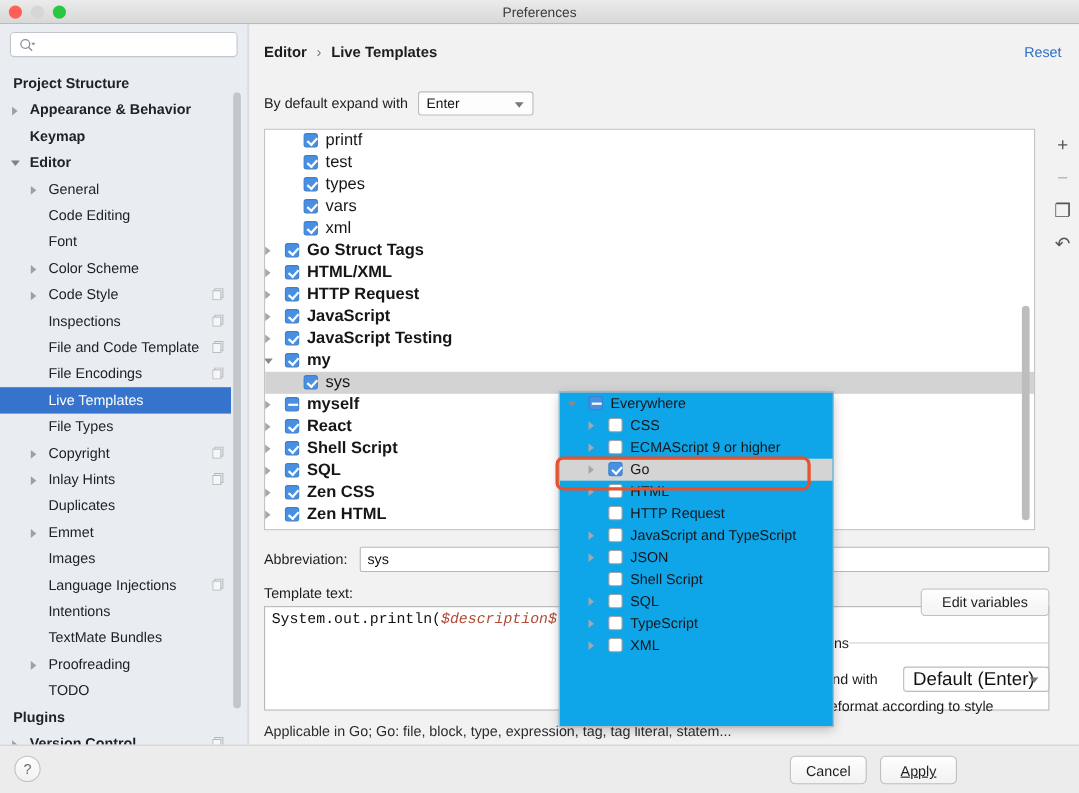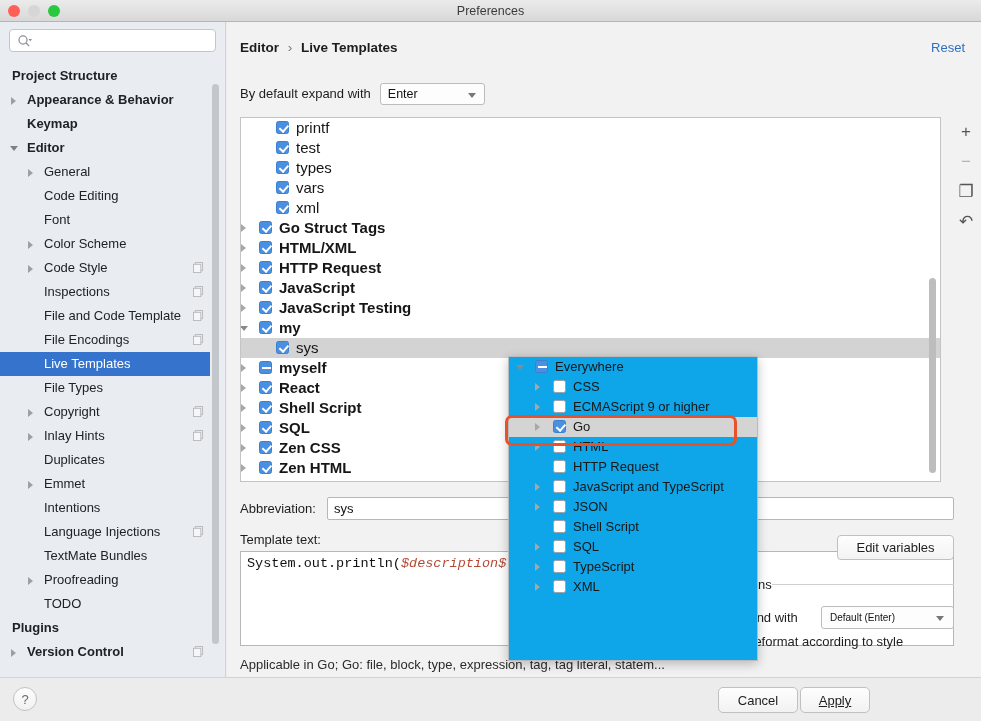--- a/index.html
+++ b/index.html
@@ -191,21 +191,21 @@
   .opt-legend { position: absolute; left: 500px; top: 555px; font-size: 13px; color: #1d1d1d; }
   .opt-rule {
     position: absolute; left: 545px; top: 562px; width: 182px; height: 1px;
     background: #cfcfcf;
   }
   .opt-expand-lbl { position: absolute; left: 500px; top: 588px; font-size: 13px; color: #1d1d1d; }
   .opt-combo {
     position: absolute; left: 594px; top: 584px; width: 133px; height: 23px;
     background: #fdfdfd; border: 1px solid #bcbcbc; border-radius: 3px;
   }
-  .opt-combo .val { position: absolute; left: 8px; top: 0; line-height: 22px; font-size: 10px; color: #111; }
+  .opt-combo .val { position: absolute; left: 8px; top: 0; line-height: 22px; font-size: 17px; color: #111; }
   .opt-combo .car {
     position: absolute; right: 9px; top: 9px; width: 0; height: 0;
     border-left: 4px solid transparent; border-right: 4px solid transparent;
     border-top: 5px solid #777;
   }
   .reformat-cb { position: absolute; left: 498px; top: 614px; width: 13px; height: 13px;
     border: 1px solid #9fa3a8; border-radius: 2.5px; background: #fff; }
   .reformat-lbl { position: absolute; left: 518px; top: 612px; font-size: 13px; color: #1d1d1d; }
 
   .applicable {
@@ -250,21 +250,21 @@
     line-height: 23px; text-align: center; font-size: 13px; color: #6a6a6a;
     cursor: pointer;
   }
   .dlg-btn {
     position: absolute; top: 9px; height: 26px;
     background: linear-gradient(#fefefe, #f2f2f2);
     border: 1px solid #c0c0c0; border-radius: 5px;
     line-height: 25px; text-align: center; font-size: 13px; color: #1d1d1d;
     cursor: pointer;
   }
-  .btn-cancel { left: 718px; width: 80px; }
+  .btn-cancel { left: 718px; width: 70px; }
   .btn-apply  { left: 800px; width: 70px; text-decoration: underline; }
 </style>
 </head>
 <body>
 
 <div id="root">
 
   <div class="titlebar">
     <div class="lights">
       <div class="light l-close"></div>
@@ -366,28 +366,31 @@
           </svg>
         </div>
         <div class="nav-item">
           <span class="lbl" style="left:44px">Duplicates</span>
         </div>
         <div class="nav-item">
           <span class="arrow" style="left:28px"></span>
           <span class="lbl" style="left:44px">Emmet</span>
         </div>
         <div class="nav-item">
+          <span class="lbl" style="left:44px">Images</span>
+        </div>
+        <div class="nav-item">
+          <span class="lbl" style="left:44px">Language Injections</span>
+          <svg class="copy-ico" width="11" height="11" viewBox="0 0 12 12">
+            <rect x="2.5" y="0.5" width="8" height="9" fill="none" stroke="#8d8d8d"></rect>
+            <rect x="0.5" y="2.5" width="8" height="9" fill="#fff" stroke="#8d8d8d"></rect>
+          </svg>
+        </div>
+        <div class="nav-item">
           <span class="lbl" style="left:44px">Intentions</span>
-        </div>
-        <div class="nav-item">
-          <span class="lbl" style="left:44px">Language Injections</span>
-          <svg class="copy-ico" width="11" height="11" viewBox="0 0 12 12">
-            <rect x="2.5" y="0.5" width="8" height="9" fill="none" stroke="#8d8d8d"></rect>
-            <rect x="0.5" y="2.5" width="8" height="9" fill="#fff" stroke="#8d8d8d"></rect>
-          </svg>
         </div>
         <div class="nav-item">
           <span class="lbl" style="left:44px">TextMate Bundles</span>
         </div>
         <div class="nav-item">
           <span class="arrow" style="left:28px"></span>
           <span class="lbl" style="left:44px">Proofreading</span>
         </div>
         <div class="nav-item">
           <span class="lbl" style="left:44px">TODO</span>

